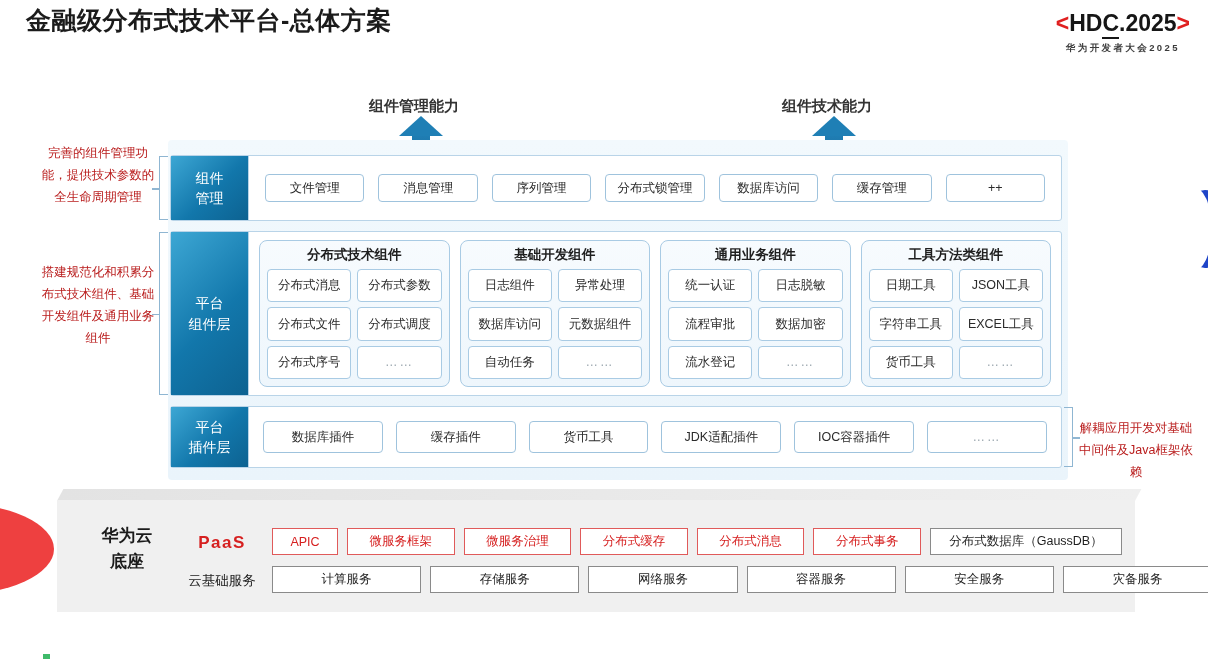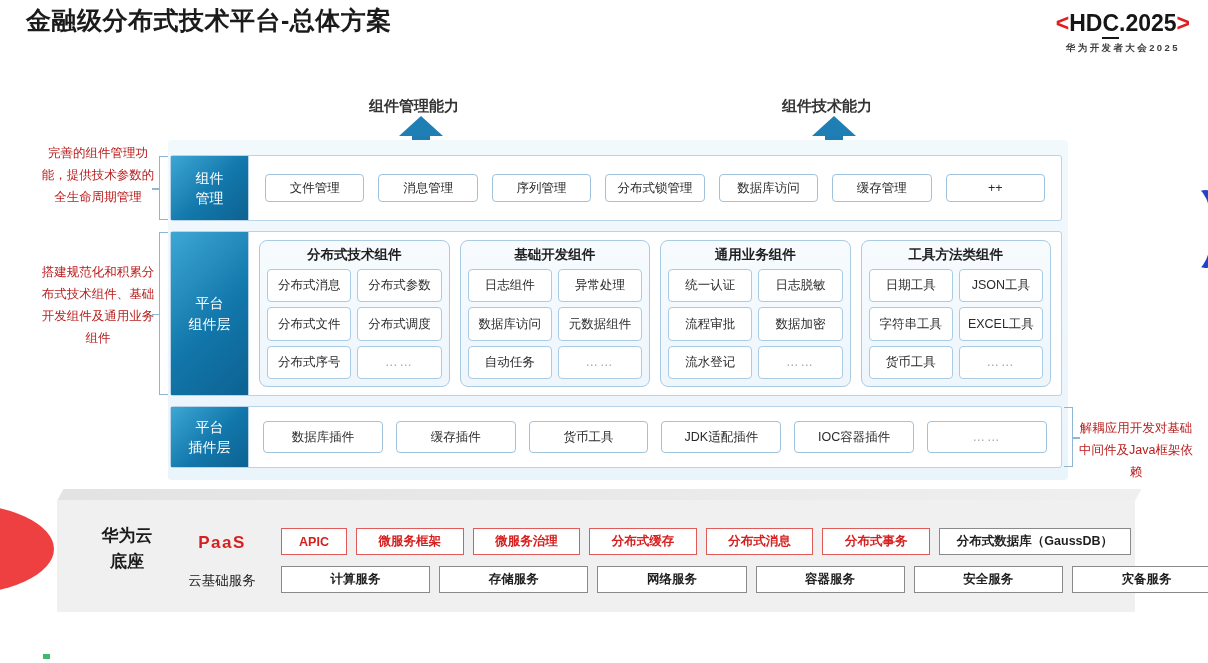--- a/index.html
+++ b/index.html
@@ -193,21 +193,21 @@
     position: absolute; font-weight: bold; text-align: center; width: 92px;
   }
   #base-paas-label {
     left: 176px; top: 533px; font-size: 17px; color: #d62020;
     letter-spacing: 1.5px;
   }
   #base-cloud-label {
     left: 176px; top: 572px; font-size: 13.5px; color: #1b1b1b; font-weight: normal;
   }
   .base-row {
-    position: absolute; left: 281px; display: flex; gap: 9px; align-items: center; font-weight: bold;
+    position: absolute; left: 272px; display: flex; gap: 9px; align-items: center;
   }
   #base-row-paas { top: 528px; width: 850px; }
   #base-row-infra { top: 566px; width: 940px; }
   .base-chip {
     flex: 1; height: 27px;
     display: flex; align-items: center; justify-content: center;
     font-size: 12.5px; white-space: nowrap;
     background: #fff;
   }
   .base-chip.red { border: 1.5px solid #e05a5a; color: #d62020; }

